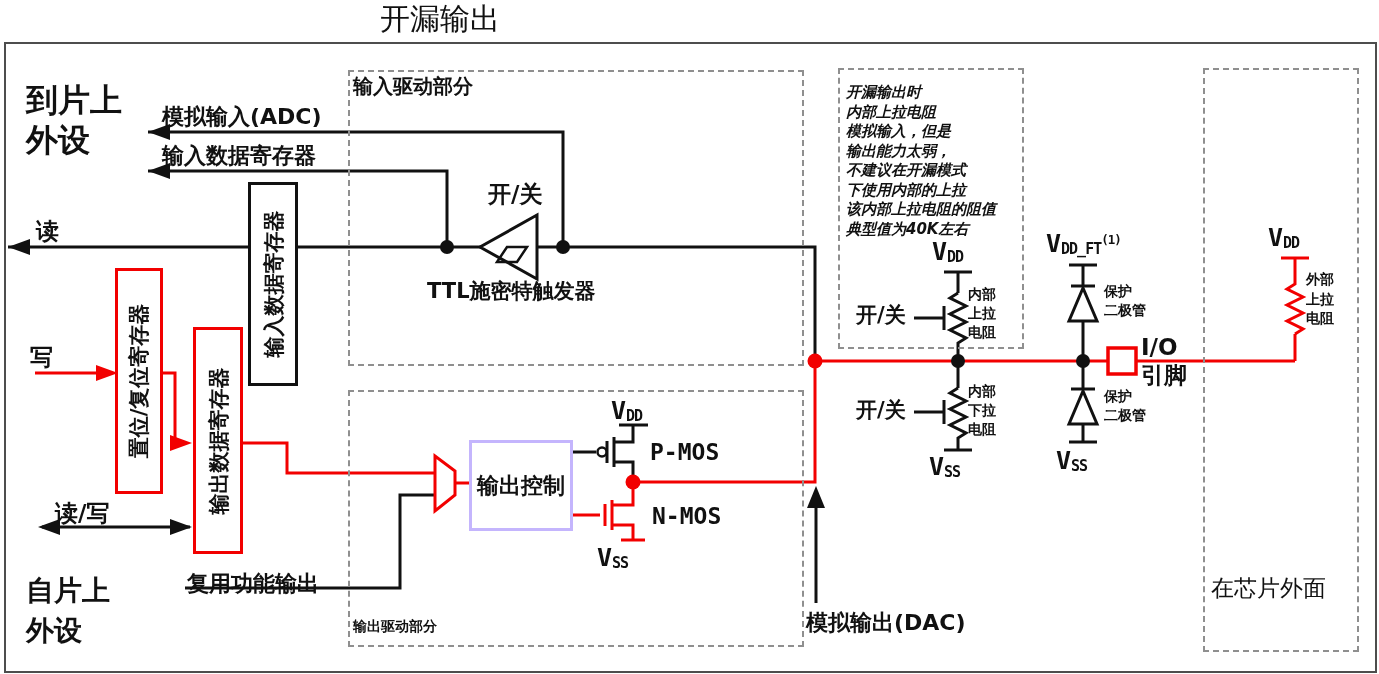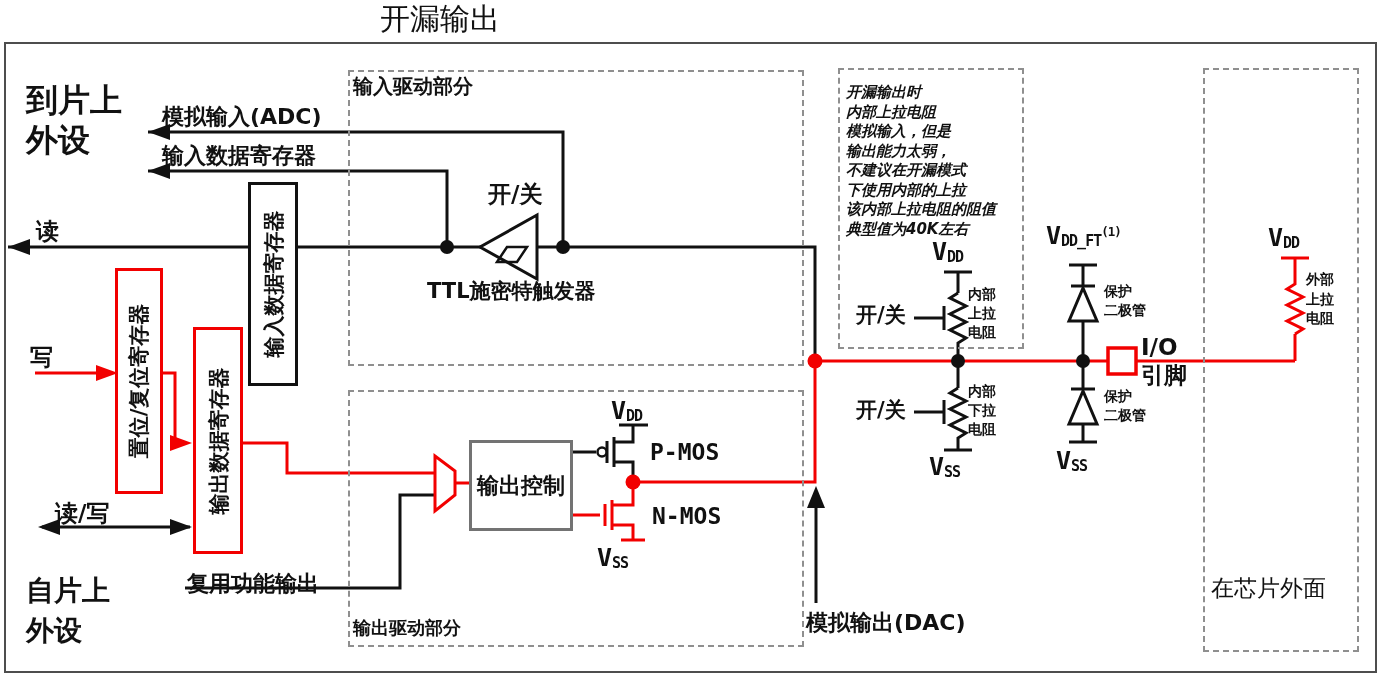--- a/index.html
+++ b/index.html
@@ -8,21 +8,21 @@
   .lbl{position:absolute;white-space:nowrap;font-weight:bold;color:#111;line-height:1.15;}
   .plain{font-weight:normal;}
   .mono{font-family:"DejaVu Sans Mono","Liberation Mono",monospace;font-weight:bold;font-size:25px;}
   .mono sub{font-size:0.6em;vertical-align:-0.12em;letter-spacing:-1px;}
   .mono sup{font-size:0.5em;vertical-align:0.65em;letter-spacing:-1px;}
   .dashbox{position:absolute;border:2px dashed #8f8f8f;}
   .vreg{position:absolute;background:#fff;display:flex;align-items:center;justify-content:center;}
   .vreg span{transform:rotate(-90deg);white-space:nowrap;font-weight:bold;font-size:21px;color:#111;}
   .blackbox{border:3px solid #111;}
   .redbox{border:3px solid #f20000;}
-  .ctrlbox{position:absolute;background:#fff;border:3px solid #737373;
+  .ctrlbox{position:absolute;background:#fff;border:3px solid #c4b5fd;
            display:flex;align-items:center;justify-content:center;font-weight:bold;font-size:22px;}
   .outer{position:absolute;border:2px solid #4d4d4d;}
   svg{position:absolute;left:0;top:0;}
 </style>
 </head>
 <body>
 
 <div id="stage">
 
   <div class="lbl plain" style="left:380px;top:2px;width:450px;font-size:30px;">开漏输出</div>
@@ -152,21 +152,21 @@
   <div class="lbl" style="left:55px;top:500px;font-size:23px;">读/写</div>
   <div class="lbl" style="left:26px;top:571px;font-size:28px;line-height:40px;">
     <div>自片上</div>
     <div>外设</div>
   </div>
   <div class="lbl" style="left:187px;top:559px;font-size:22px;margin-top:12px;">复用功能输出</div>
 
   <div class="lbl" style="left:353px;top:75px;font-size:20px;">输入驱动部分</div>
   <div class="lbl" style="left:488px;top:181px;font-size:23px;">开/关</div>
   <div class="lbl" style="left:427px;top:279px;font-size:21px;">TTL施密特触发器</div>
-  <div class="lbl" style="left:353px;top:618px;font-size:18px;">输出驱动部分</div>
+  <div class="lbl" style="left:353px;top:618px;font-size:14px;">输出驱动部分</div>
 
   <div class="lbl mono" style="left:611px;top:397px;">
     <span>V</span><sub>DD</sub>
   </div>
   <div class="lbl" style="left:650px;top:439px;font-size:23px;font-family:'DejaVu Sans Mono','Liberation Mono',monospace;">P-MOS</div>
   <div class="lbl" style="left:652px;top:503px;font-size:23px;font-family:'DejaVu Sans Mono','Liberation Mono',monospace;">N-MOS</div>
   <div class="lbl mono" style="left:597px;top:544px;">
     <span>V</span><sub>SS</sub>
   </div>
 
@@ -193,21 +193,21 @@
   <div class="lbl" style="left:856px;top:398px;font-size:21px;">开/关</div>
   <div class="lbl" style="left:968px;top:382px;font-size:14px;line-height:19px;">
     <div>内部</div>
     <div>下拉</div>
     <div>电阻</div>
   </div>
   <div class="lbl mono" style="left:929px;top:453px;">
     <span>V</span><sub>SS</sub>
   </div>
 
-  <div class="lbl mono" style="left:1046px;top:222px;text-align:center;">
+  <div class="lbl mono" style="left:1046px;top:230px;text-align:center;">
     <span>V</span><sub>DD_FT</sub><sup>(1)</sup>
   </div>
   <div class="lbl" style="left:1104px;top:282px;font-size:14px;line-height:19px;">
     <div>保护</div>
     <div>二极管</div>
   </div>
   <div class="lbl" style="left:1104px;top:387px;font-size:14px;line-height:19px;">
     <div>保护</div>
     <div>二极管</div>
   </div>

